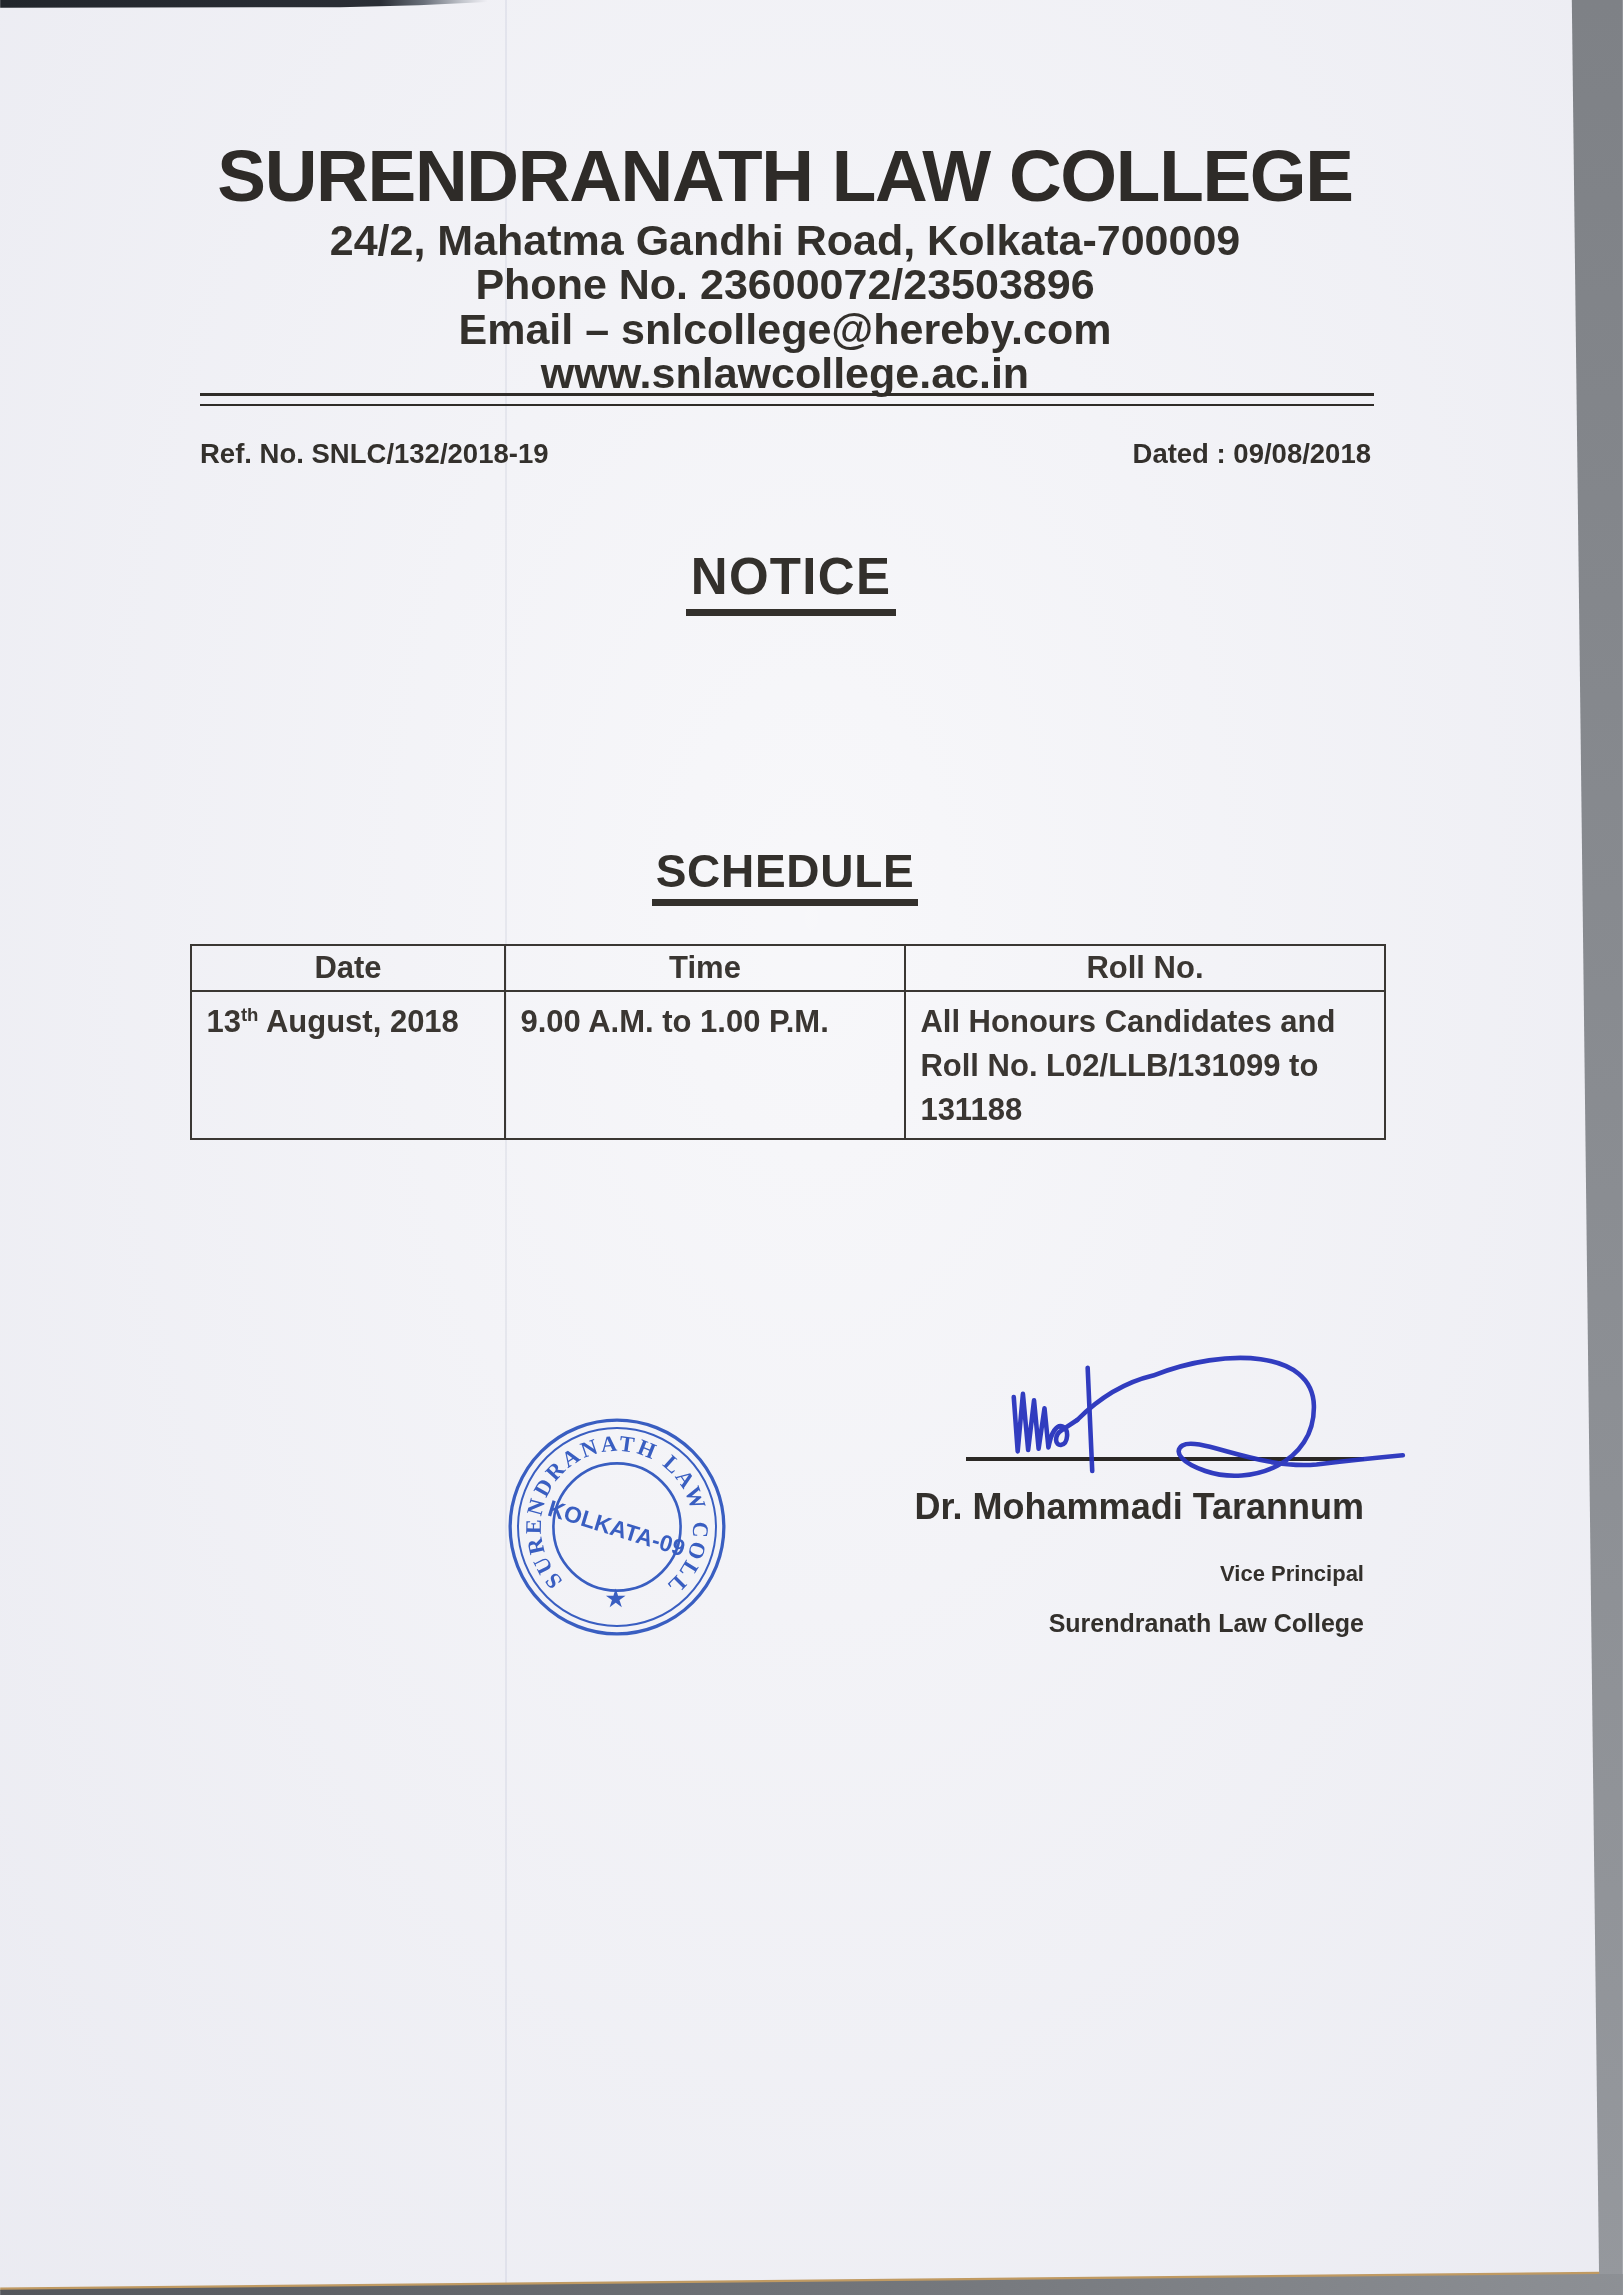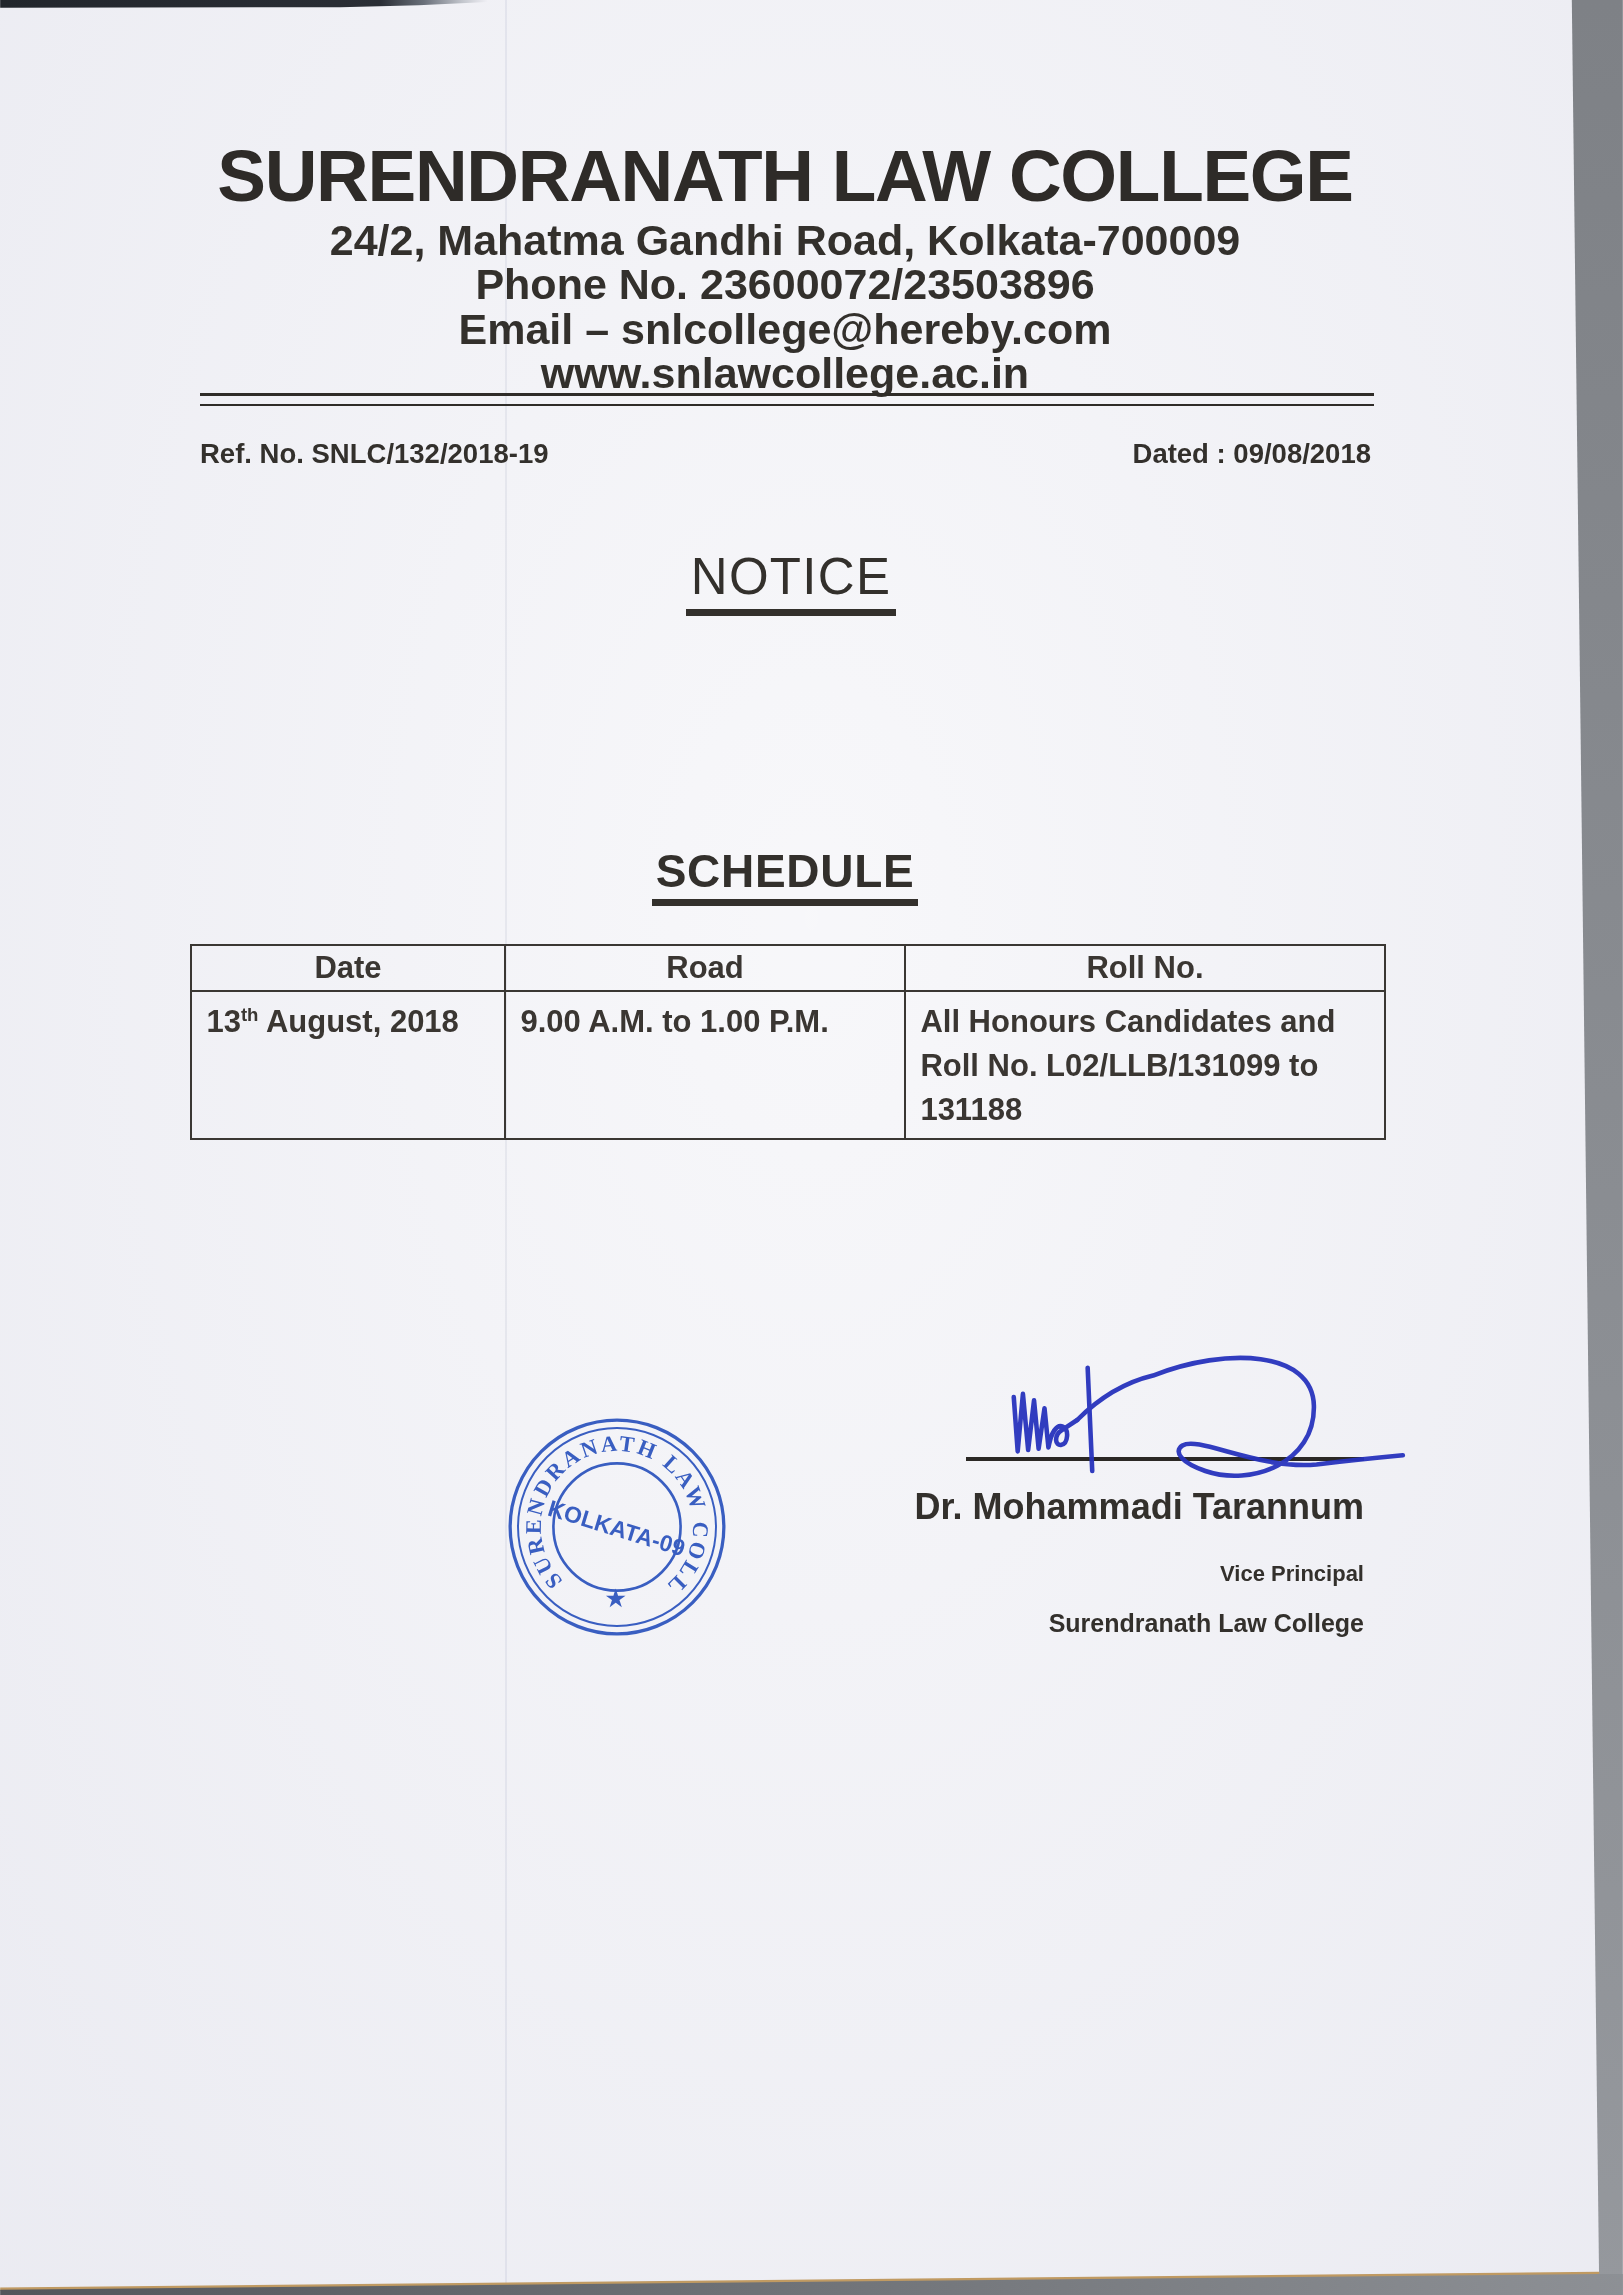--- a/index.html
+++ b/index.html
@@ -34,21 +34,21 @@
     border-top:3.3px solid #2f2c28;border-bottom:2px solid #2f2c28;
   }
   .ref-row{
     position:absolute;left:200px;top:438px;width:1171px;
     display:flex;justify-content:space-between;
     font-weight:700;font-size:27.5px;color:#33302c;text-align:center;
   }
   
   .notice-wrap{position:absolute;left:59px;top:547px;width:1452px;text-align:center;}
   .notice-head{
-    display:inline-block;font-size:51px;font-weight:400;letter-spacing:1.3px;
+    display:inline-block;font-size:51px;font-weight:700;letter-spacing:1.3px;
     color:#33302c;border-bottom:7.2px solid #33302c;padding:0 5.2px 2.6px 5.2px;margin-left:12px;
   }
   .body-par{
     position:absolute;left:205px;top:636px;width:1172px;
     font-size:39px;line-height:53px;color:#3a3733;
     text-align:justify;font-weight:400;
   }
   .body-par sup, .cell-date sup{font-size:60%;vertical-align:super;line-height:0;}
   .schedule-wrap{position:absolute;left:59px;top:844px;width:1452px;text-align:center;}
   .schedule-head{
@@ -120,21 +120,21 @@
 
   <table class="sched">
     <colgroup>
         <col class="col-date">
         <col class="col-time">
         <col class="col-roll">
       </colgroup>
     <thead>
       <tr>
         <th>Date</th>
-        <th>Road</th>
+        <th>Time</th>
         <th>Roll No.</th>
       </tr>
     </thead>
     <tbody>
       <tr class="r1">
         <td class="cell-date"><span>13</span><sup>th</sup><span> August, 2018</span></td>
         <td>9.00 A.M. to 1.00 P.M.</td>
         <td class="pre">All Honours Candidates and
 Roll No. L02/LLB/131099 to
 131188</td>

